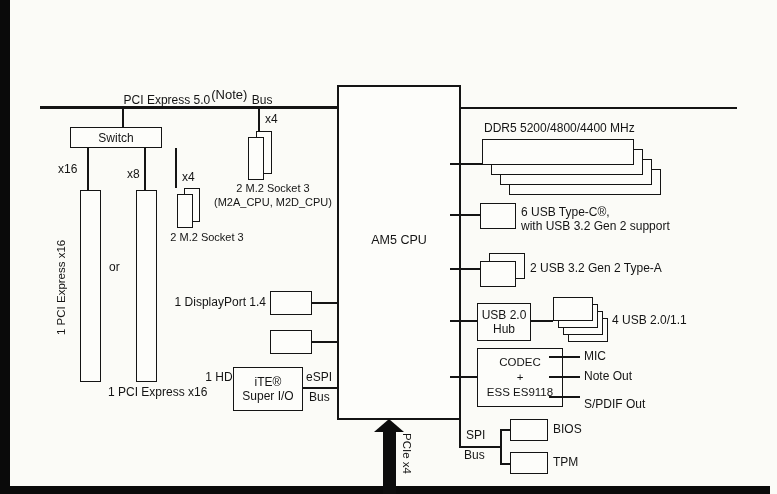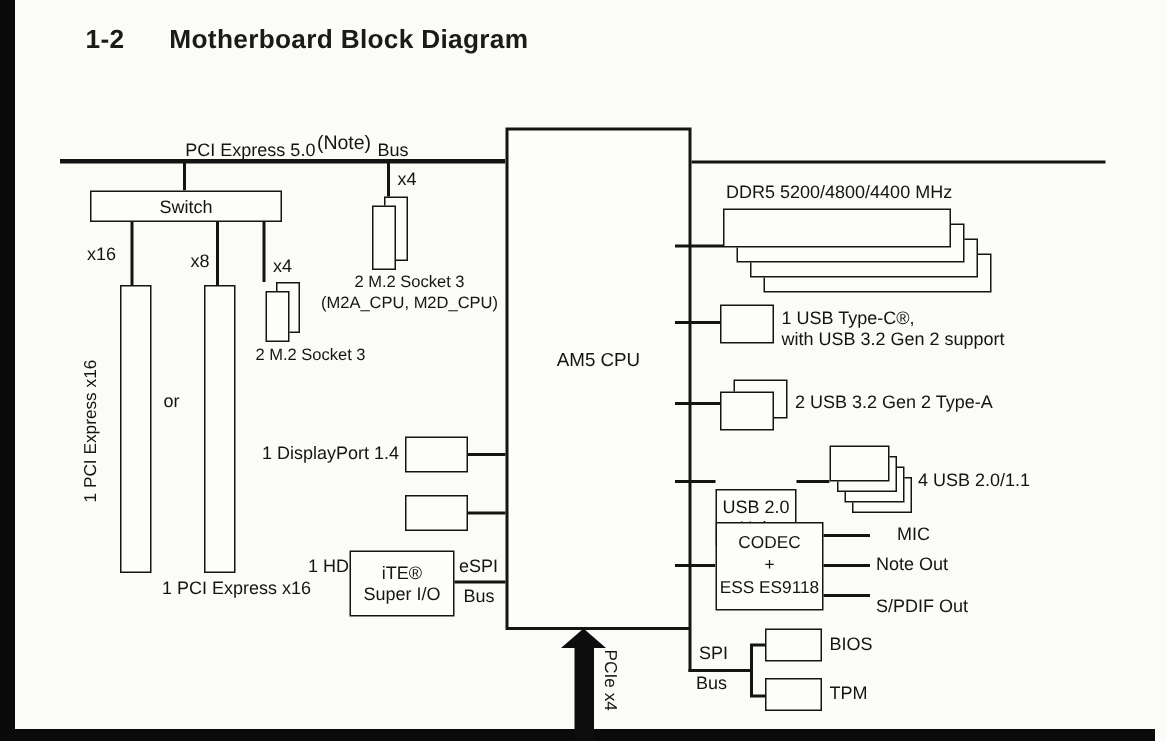--- a/index.html
+++ b/index.html
@@ -21,38 +21,34 @@
   .arrowshaft { position:absolute; background:#0d0d0d; }
 </style>
 </head>
 <body>
 
 <div class="page">
 
   <div class="edge" style="left:0;top:0;width:10px;height:494px;"></div>
   <div class="edge" style="left:0;top:486px;width:770px;height:8px;"></div>
 
-  <div class="title">
-    <span>1-2</span>
-    <span>Motherboard Block Diagram</span>
-  </div>
 
   <div class="hline" style="left:40px;top:106px;width:297px;height:3px;"></div>
   <div class="lbl center" style="left:112px;top:88px;width:172px;">
     <span>PCI Express 5.0</span><span class="sup">(Note)</span> <span>Bus</span>
   </div>
 
   <div class="hline" style="left:450px;top:107px;width:287px;height:2px;"></div>
 
   <div class="box" style="left:337px;top:85px;width:124px;height:335px;border-width:2px;padding-bottom:26px;font-size:12.5px;">
     <span>AM5 CPU</span>
   </div>
 
   <div class="vline" style="left:122px;top:108px;width:2px;height:19px;"></div>
-  <div class="box" style="left:60px;top:127px;width:128px;height:21px;">
+  <div class="box" style="left:70px;top:127px;width:92px;height:21px;">
     <span>Switch</span>
   </div>
 
   <div class="vline" style="left:87px;top:148px;width:2px;height:42px;"></div>
   <div class="lbl" style="left:58px;top:163px;">x16</div>
 
   <div class="vline" style="left:144px;top:148px;width:2px;height:42px;"></div>
   <div class="lbl" style="left:127px;top:168px;">x8</div>
 
   <div class="vline" style="left:175px;top:148px;width:2px;height:40px;"></div>
@@ -97,48 +93,48 @@
 
   <div class="lbl" style="left:484px;top:122px;">DDR5 5200/4800/4400 MHz</div>
   <div class="hline" style="left:450px;top:163px;width:32px;height:2px;"></div>
   <div class="box" style="left:509px;top:169px;width:152px;height:26px;"></div>
   <div class="box" style="left:500px;top:159px;width:152px;height:26px;"></div>
   <div class="box" style="left:491px;top:149px;width:152px;height:26px;"></div>
   <div class="box" style="left:482px;top:139px;width:152px;height:26px;"></div>
 
   <div class="hline" style="left:450px;top:214px;width:30px;height:2px;"></div>
   <div class="box" style="left:480px;top:203px;width:36px;height:26px;"></div>
-  <div class="lbl" style="left:521px;top:206px;">1 USB Type-C®,</div>
+  <div class="lbl" style="left:521px;top:206px;">6 USB Type-C®,</div>
   <div class="lbl" style="left:521px;top:220px;">with USB 3.2 Gen 2 support</div>
 
   <div class="hline" style="left:450px;top:268px;width:30px;height:2px;"></div>
   <div class="box" style="left:489px;top:253px;width:36px;height:26px;"></div>
   <div class="box" style="left:480px;top:261px;width:36px;height:26px;"></div>
   <div class="lbl" style="left:530px;top:262px;">2 USB 3.2 Gen 2 Type-A</div>
 
   <div class="hline" style="left:450px;top:320px;width:27px;height:2px;"></div>
-  <div class="box" style="left:477px;top:303px;width:54px;height:38px;margin-top:23px;">
+  <div class="box" style="left:477px;top:303px;width:54px;height:38px;">
     <span>USB 2.0</span>
     <span>Hub</span>
   </div>
   <div class="hline" style="left:531px;top:320px;width:22px;height:2px;"></div>
   <div class="box" style="left:568px;top:318px;width:40px;height:24px;"></div>
   <div class="box" style="left:563px;top:311px;width:40px;height:24px;"></div>
   <div class="box" style="left:558px;top:304px;width:40px;height:24px;"></div>
   <div class="box" style="left:553px;top:297px;width:40px;height:24px;"></div>
   <div class="lbl" style="left:612px;top:314px;">4 USB 2.0/1.1</div>
 
   <div class="hline" style="left:450px;top:376px;width:27px;height:2px;"></div>
-  <div class="box" style="left:477px;top:348px;width:72px;height:59px;font-size:11.5px;line-height:15px;">
+  <div class="box" style="left:477px;top:348px;width:86px;height:59px;font-size:11.5px;line-height:15px;">
     <span>CODEC</span>
     <span>+</span>
     <span>ESS ES9118</span>
   </div>
   <div class="hline" style="left:549px;top:356px;width:31px;height:2px;"></div>
-  <div class="lbl" style="left:584px;top:350px;margin-left:14px;">MIC</div>
+  <div class="lbl" style="left:584px;top:350px;">MIC</div>
   <div class="hline" style="left:549px;top:376px;width:31px;height:2px;"></div>
   <div class="lbl" style="left:584px;top:370px;">Note Out</div>
   <div class="hline" style="left:549px;top:396px;width:31px;height:2px;"></div>
   <div class="lbl" style="left:584px;top:398px;text-align:center;">S/PDIF Out</div>
 
   <div class="vline" style="left:459px;top:420px;width:2px;height:28px;"></div>
   <div class="hline" style="left:459px;top:446px;width:43px;height:2px;"></div>
   <div class="vline" style="left:500px;top:429px;width:2px;height:36px;"></div>
   <div class="hline" style="left:502px;top:429px;width:8px;height:2px;"></div>
   <div class="hline" style="left:502px;top:463px;width:8px;height:2px;"></div>

